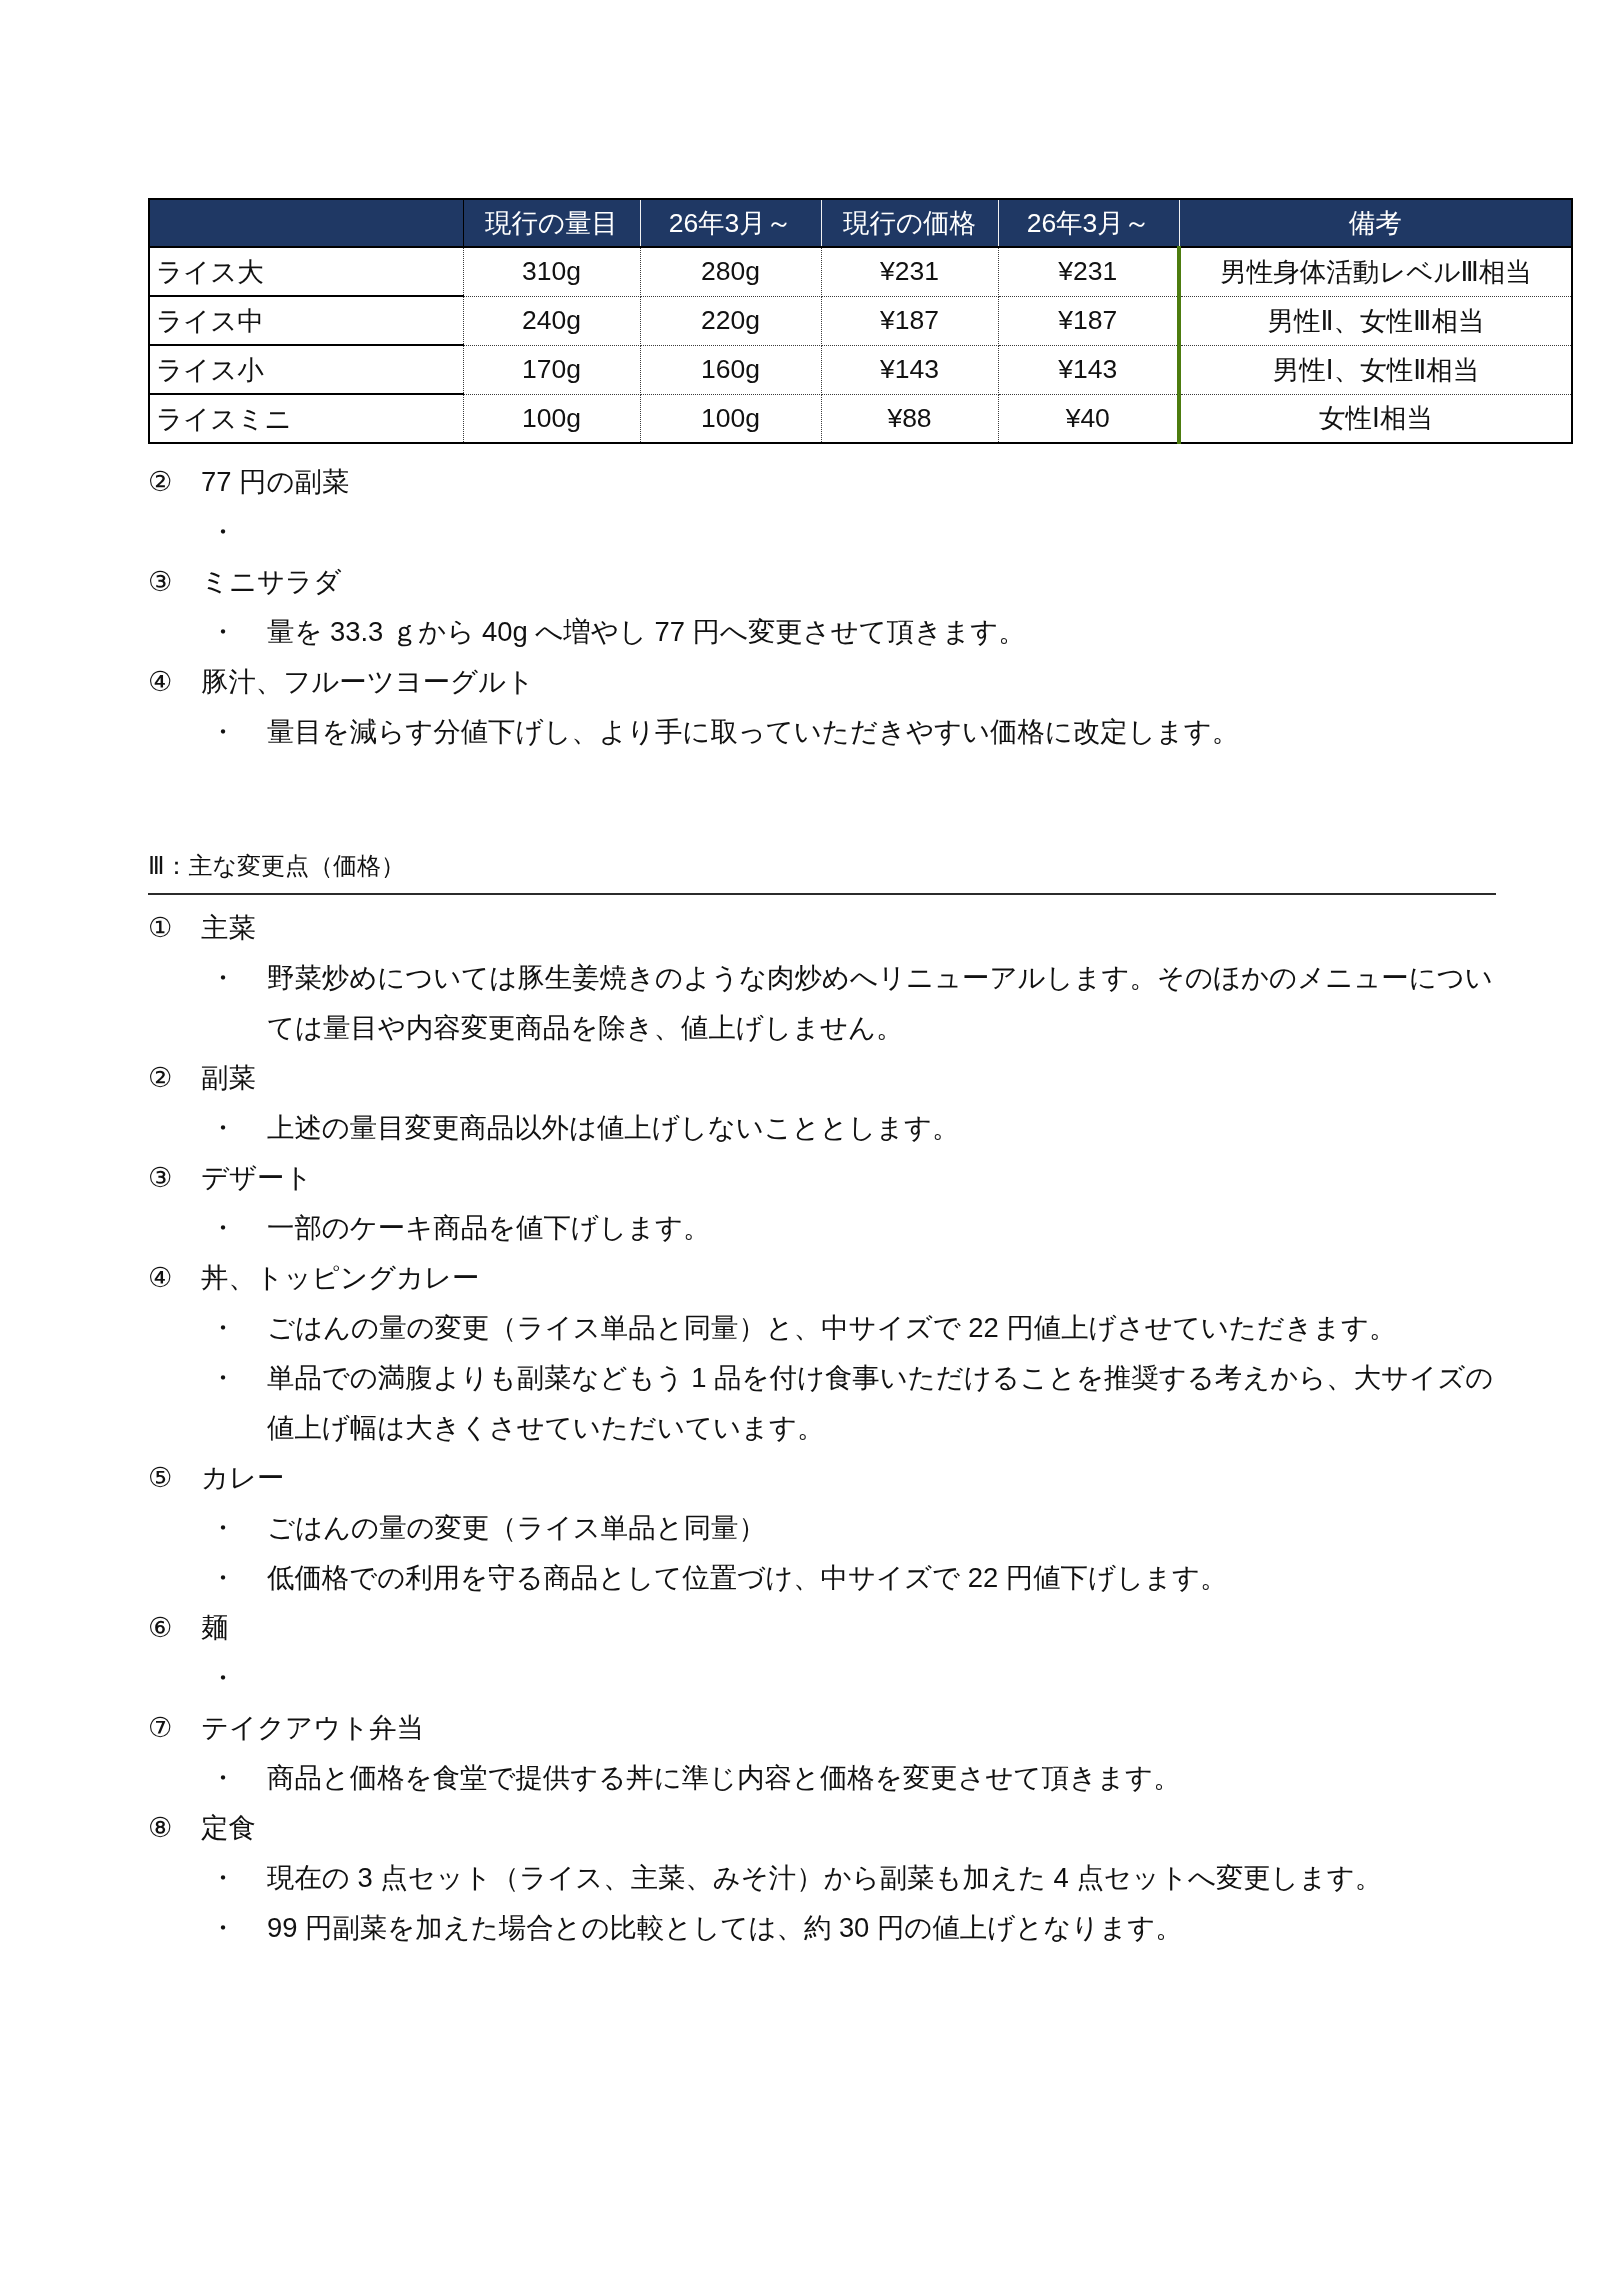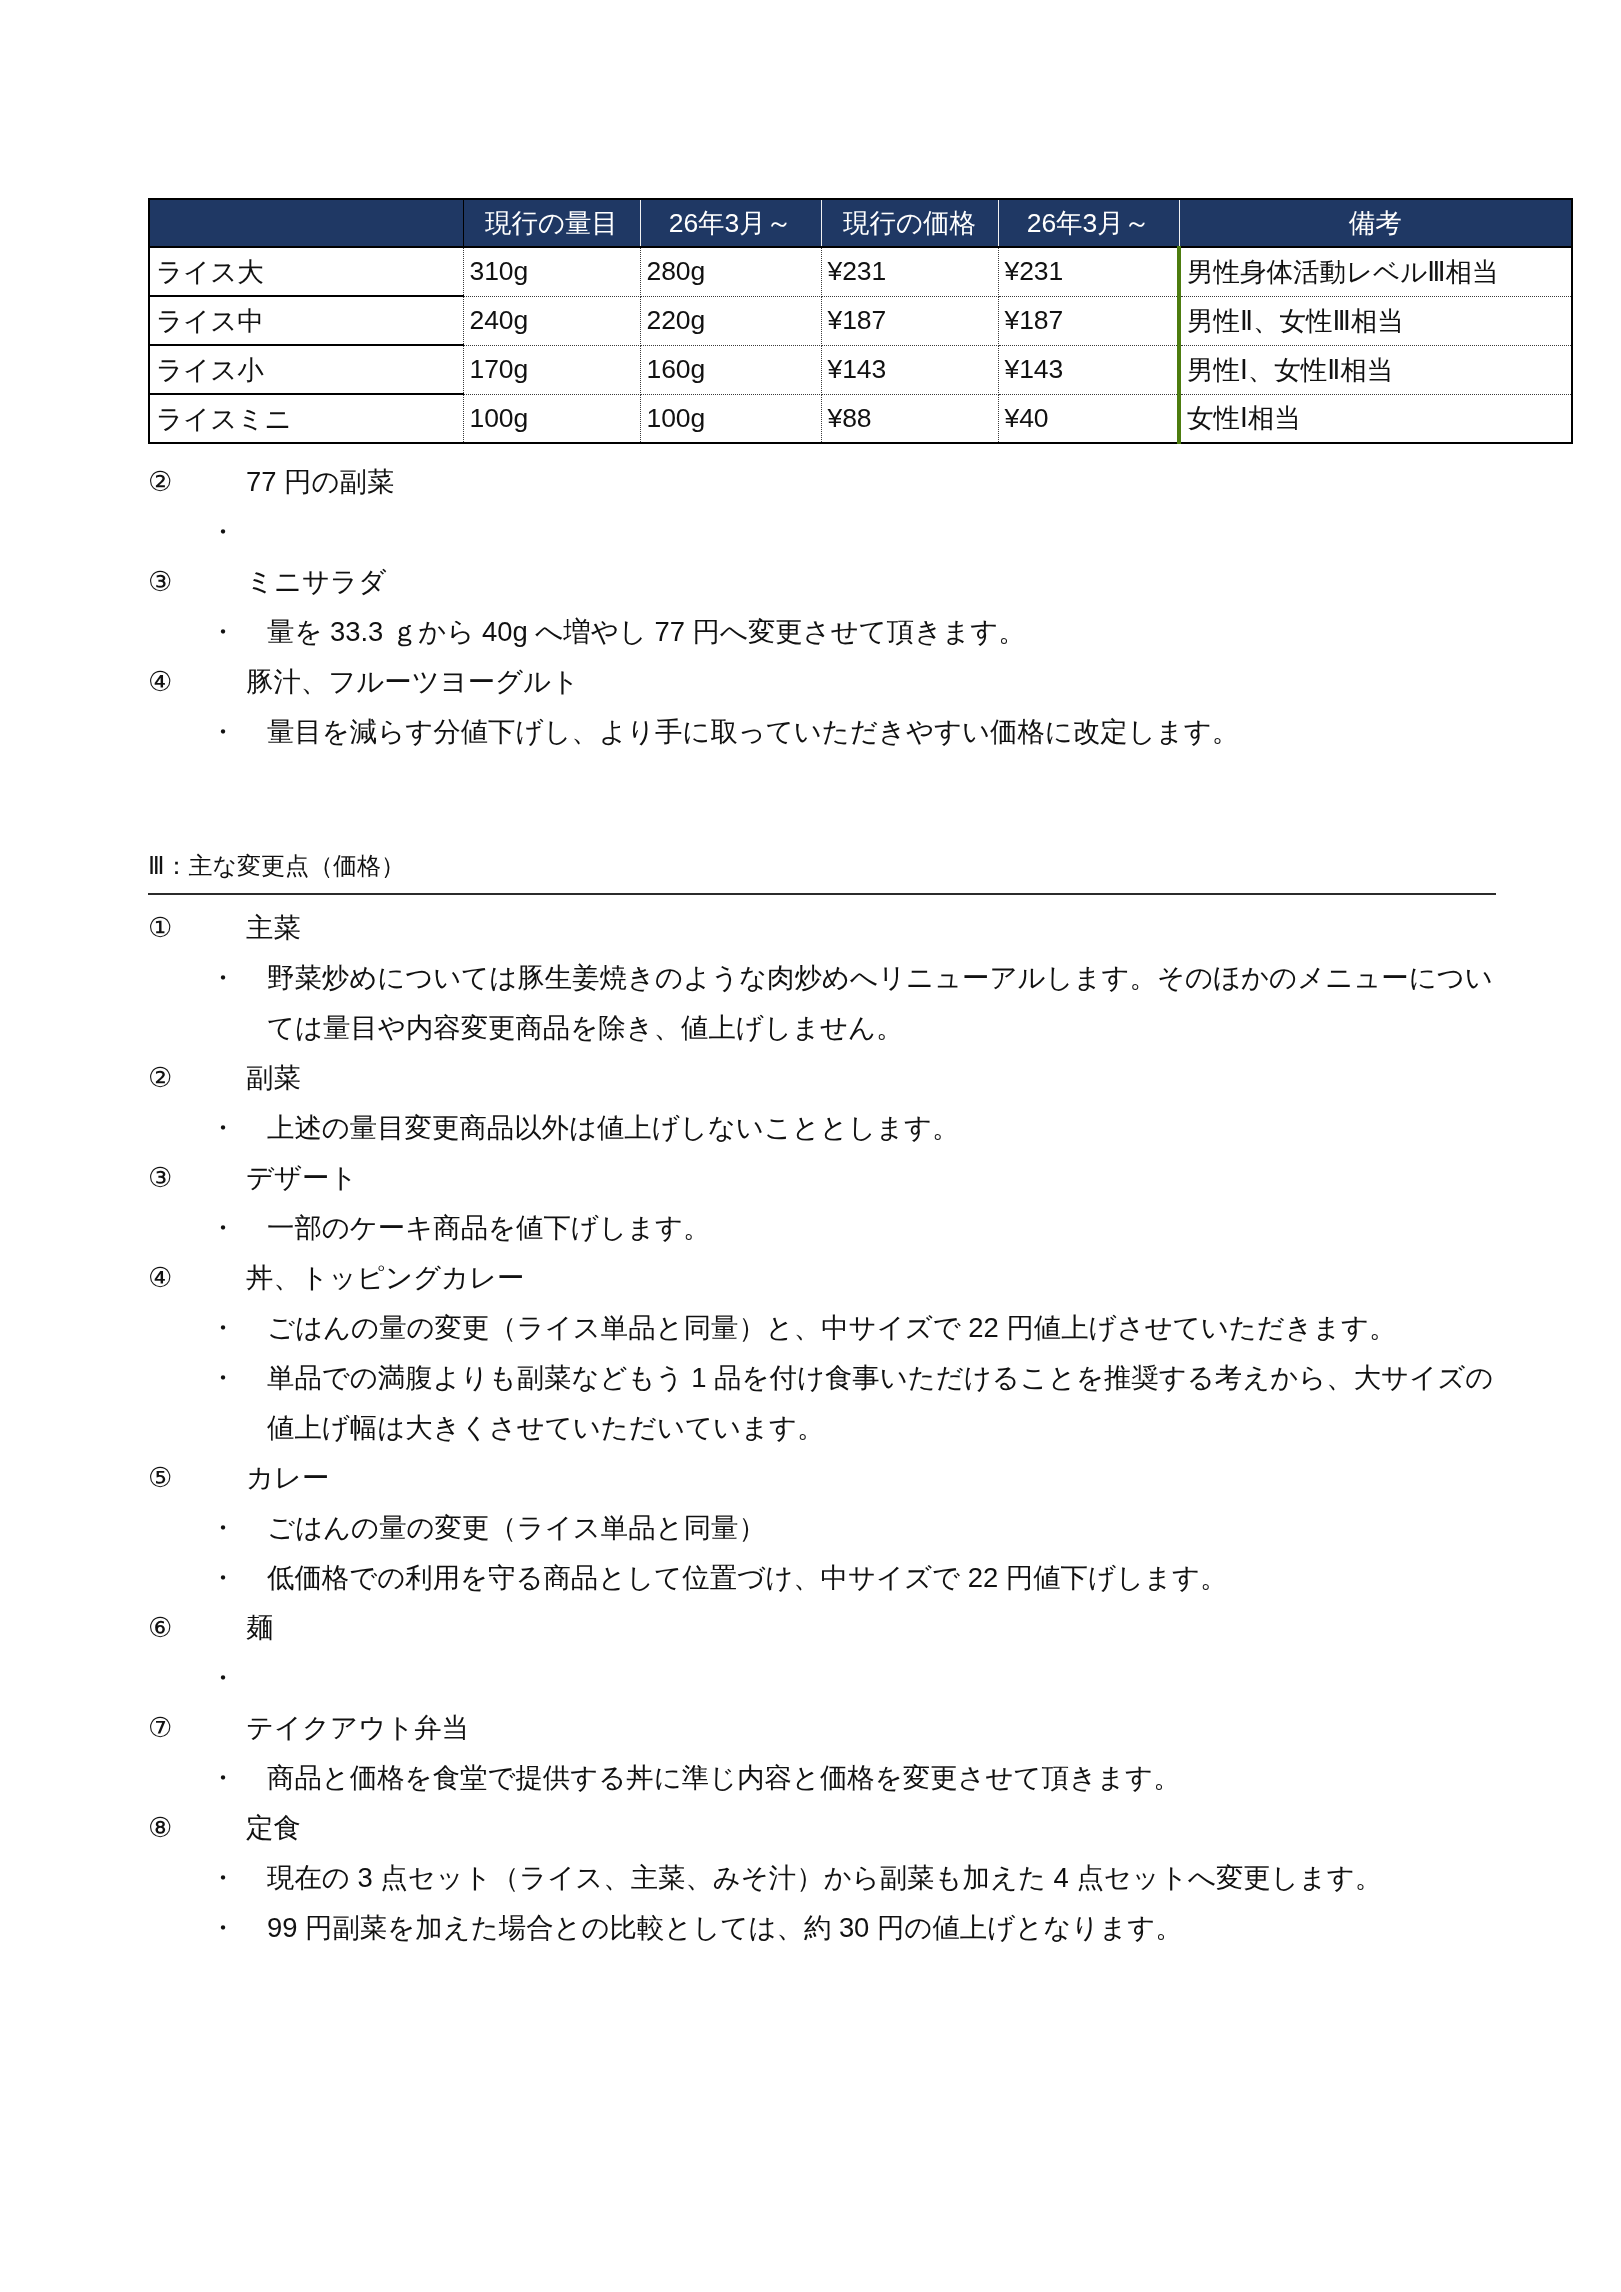--- a/index.html
+++ b/index.html
@@ -28,41 +28,41 @@
     height:46px;
     text-align:center;
     border-right:1px solid #f2f2f2;
     border-bottom:2px solid #000;
     padding:0 3.9px;
   }
   table.price-table th:first-child { border-right:1px solid #000; }
   table.price-table th:last-child  { border-right:none; }
   table.price-table td {
     height:47px;
-    text-align:left;
+    text-align:center;
     vertical-align:middle;
     border-right:1px dotted #3a3a3a;
     border-bottom:1px dotted #3a3a3a;
     padding:0 5.9px;
     white-space:nowrap;
   }
   table.price-table td.name {
     text-align:left;
     padding-left:6px;
     border-bottom:2px solid #000;
   }
   table.price-table td.note { border-left:4px solid #4d7c0f; border-right:none; }
 
   
   .textblock { font-size:27.4px; line-height:50px; }
   .top-block  { margin-top:12.7px; }
   .main-block { margin-top:8.8px; }
   .item   { display:flex; }
   .num    { flex:0 0 53px; }
-  .title  { flex:1;margin-left:45px; }
+  .title  { flex:1; }
   .bullet { display:flex; }
   .dot    { flex:0 0 58px; margin-left:61px; }
   .btext  { width:1229px; }
 
   .heading-wrap {
     margin-top:86px;
     width:1348px;
     font-size:24px;
     line-height:45px;
     padding-bottom:4.9px;

